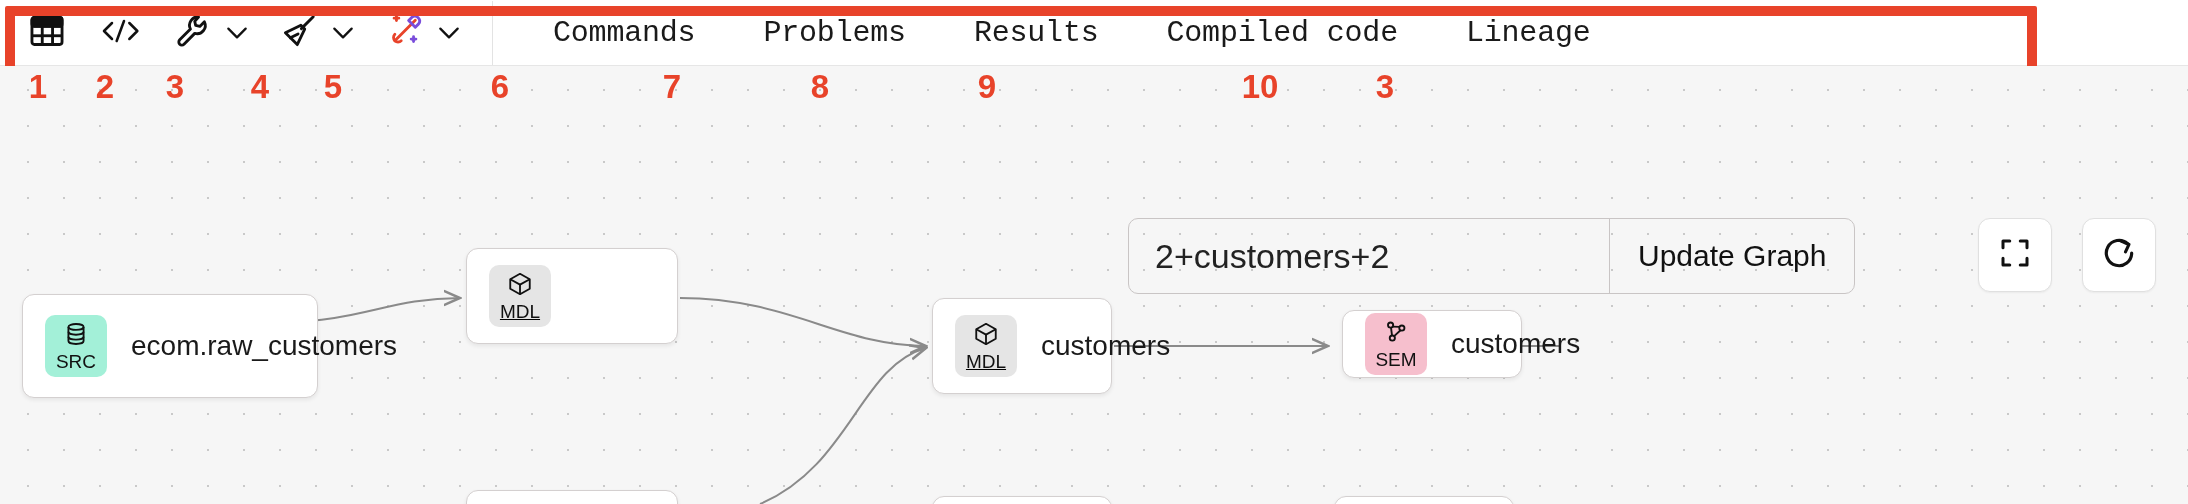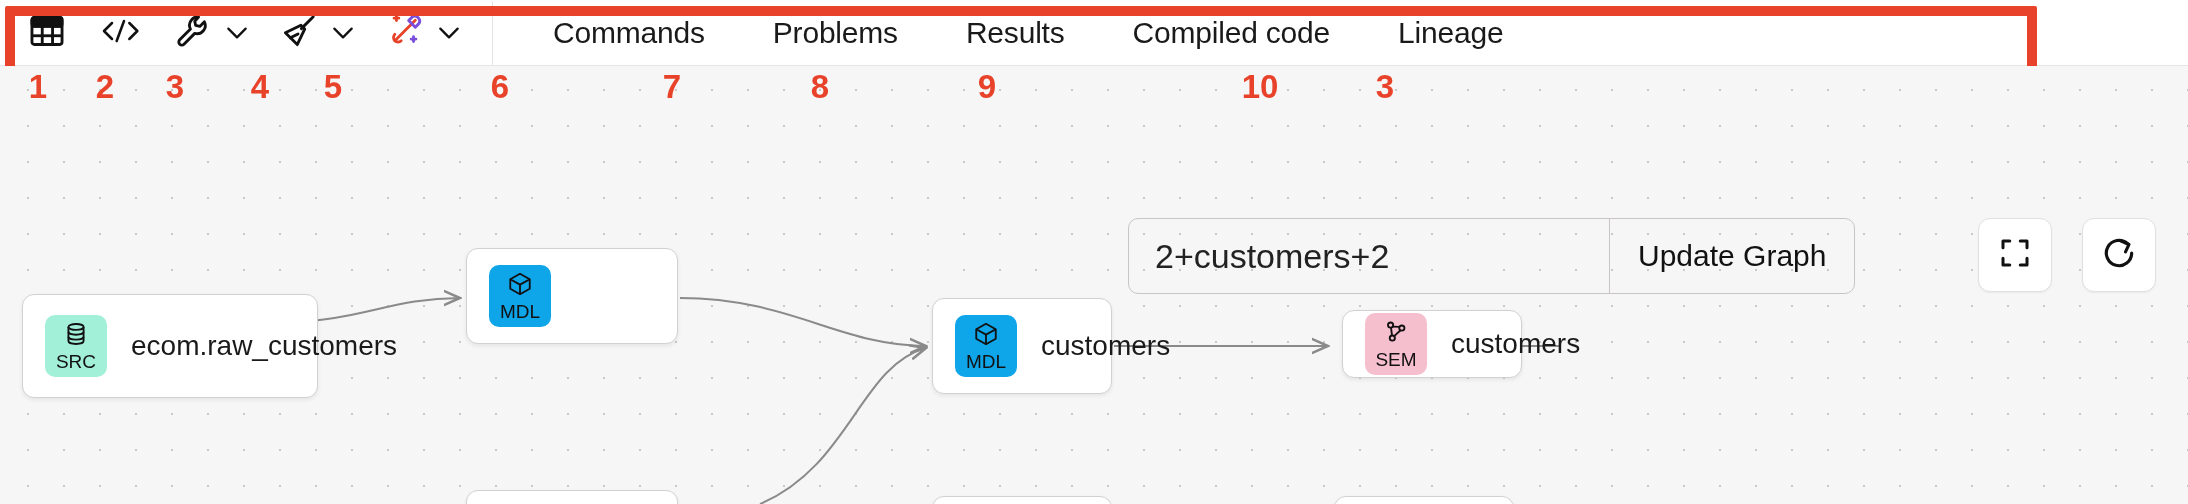--- a/index.html
+++ b/index.html
@@ -24,21 +24,21 @@
   .tb-btn {
     display: flex; align-items: center; justify-content: center;
     height: 46px; min-width: 44px; padding: 0 6px;
     background: transparent; border: none; cursor: pointer;
   }
   .tb-group { display: flex; align-items: center; }
   .caret { margin-left: 6px; display: flex; align-items: center; cursor: pointer; }
   .tb-divider {
     width: 1px; height: 64px; background: #e3e3e3; margin: 0 26px 0 30px;
   }
-  .tabs { display: flex; align-items: center; height: 100%; }
+  .tabs { display: flex; align-items: center; height: 100%; font-family: Liberation Mono, monospace; }
   .tab {
     font-size: 30px; color: #1a1a1a; letter-spacing: -0.2px;
     padding: 0 34px; white-space: nowrap; cursor: pointer;
     background: transparent; border: none; font-family: inherit;
   }
 
   
   .annot-box {
     position: absolute; left: 5px; top: 6px;
     width: 2032px; height: 76px;
@@ -118,21 +118,21 @@
     width: 62px; height: 62px; border-radius: 10px;
     display: flex; flex-direction: column;
     align-items: center; justify-content: center;
     flex: none;
   }
   .badge-label {
     font-size: 19px; line-height: 19px; color: #111;
     font-family: "Liberation Sans", sans-serif; margin-top: 1px;
   }
   .badge-src { background: #a3f0d8; }
-  .badge-mdl { background: #0ea5e9; }
+  .badge-mdl { background: #e5e5e5; text-decoration: underline; }
   .badge-sem { background: #f6bfcd; }
   .node-label {
     font-size: 28px; color: #1a1a1a; margin-left: 24px;
     white-space: nowrap;
     font-family: "Liberation Sans", sans-serif;
   }
   svg.edges { position: absolute; left: 0; top: 0; width: 2188px; height: 438px; overflow: visible; }
 </style>
 </head>
 <body>

